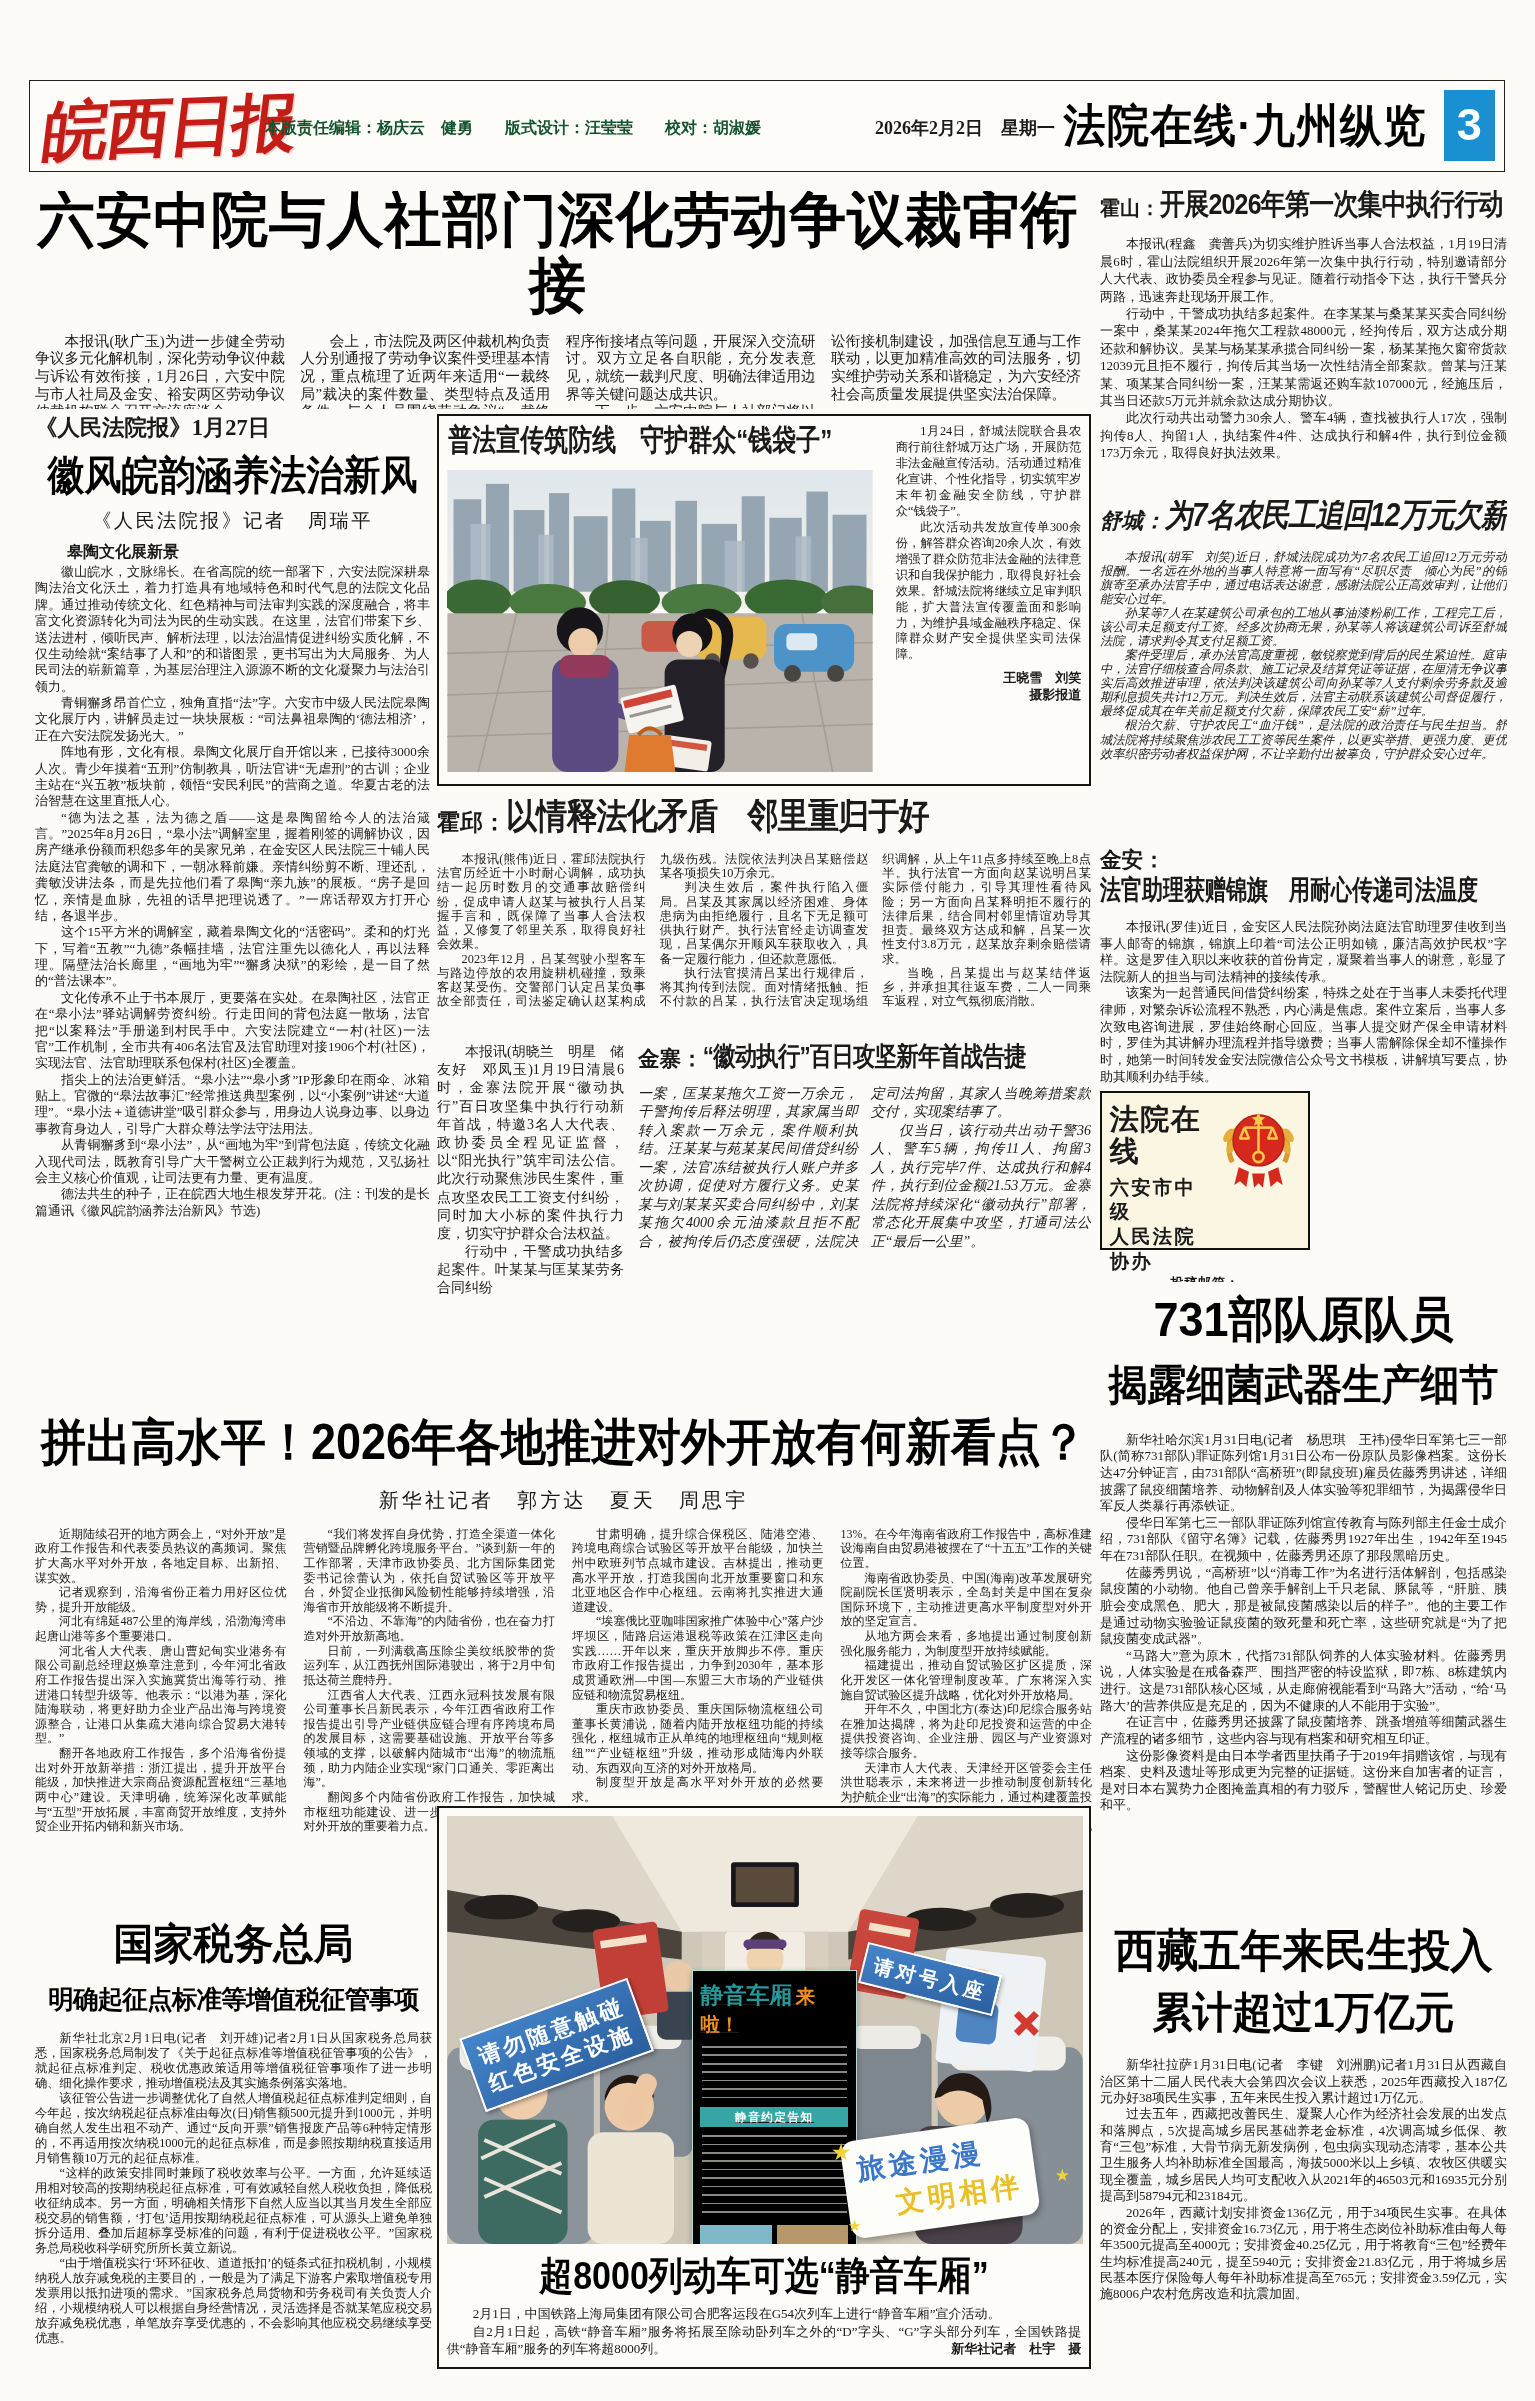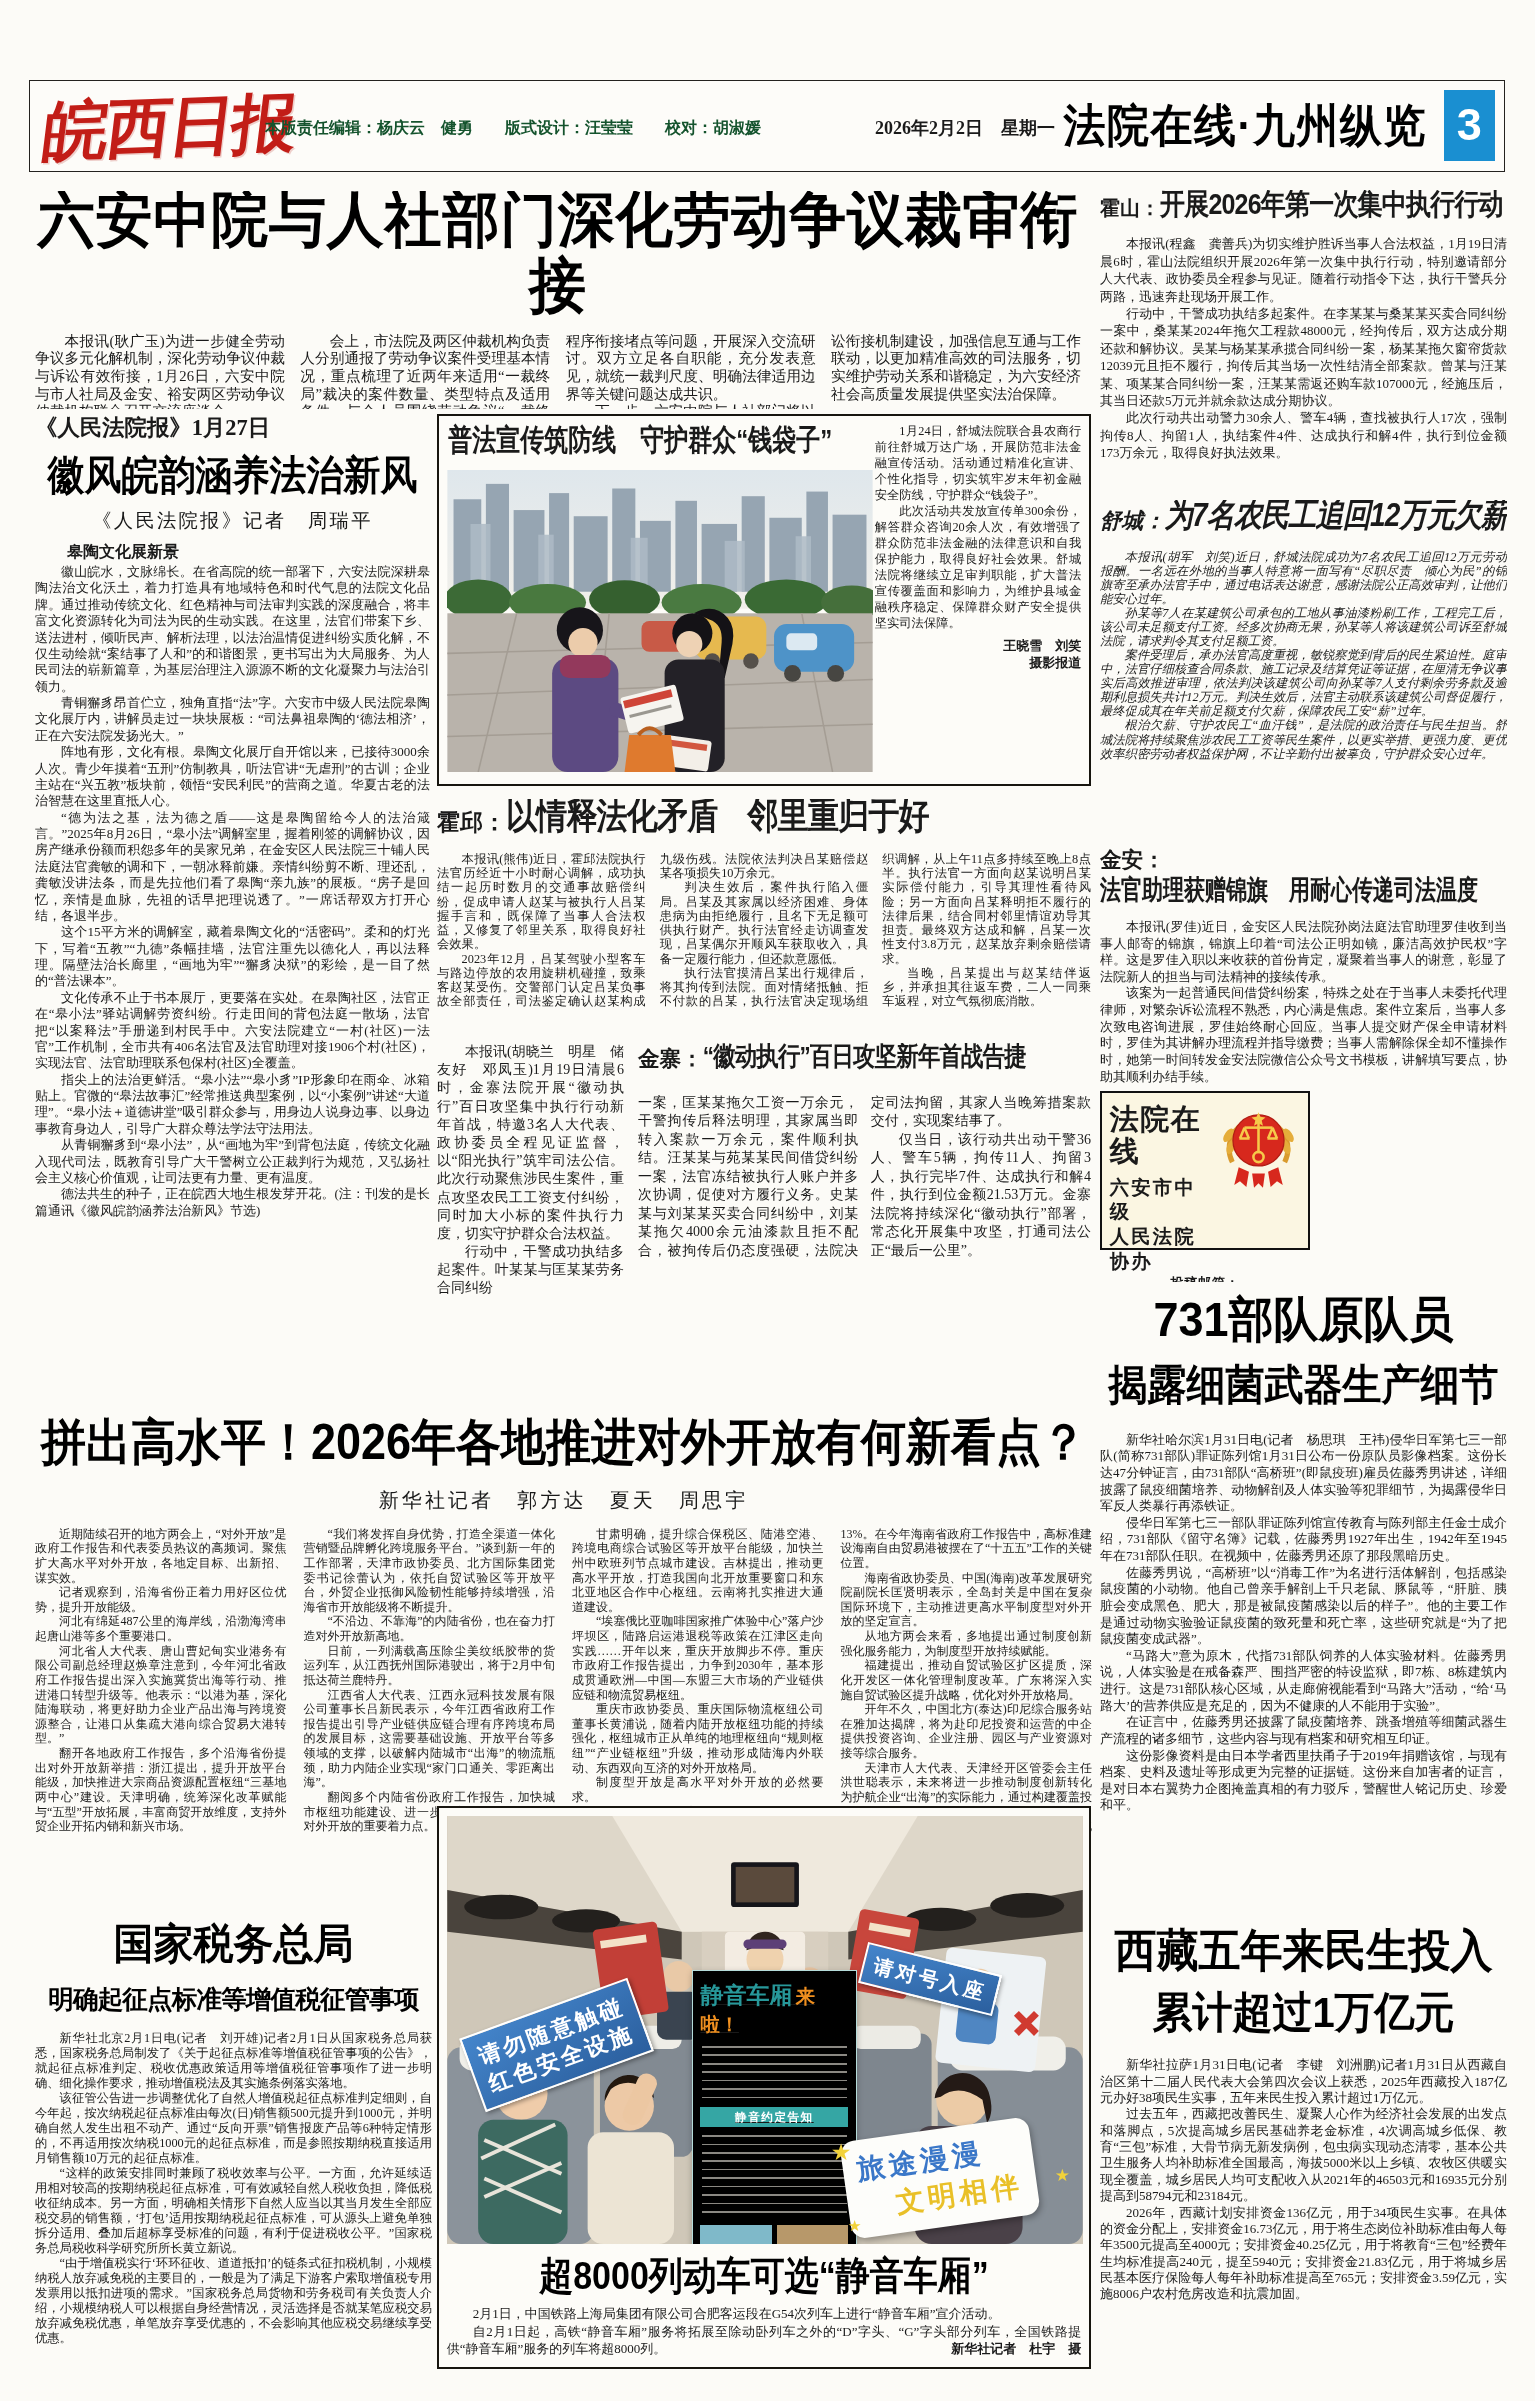--- a/index.html
+++ b/index.html
@@ -42,33 +42,33 @@
 
   
   .cd-kick{font-weight:700;font-size:22.4px;}
   .cd-head{font-size:37px;margin:7.7px 0 4.6px 0;transform:scaleY(1.1);}
   .cd-by{text-align:center;font-size:19.3px;letter-spacing:2.3px;margin:6.2px 0 7.7px 0;}
   .cd-sub{font-weight:700;font-size:16px;text-indent:2em;margin-bottom:1.5px;font-family:"Liberation Sans",sans-serif;}
   .cd-body{font-size:13px;line-height:1.26;}
 
   
   .boxed{border:2.3px solid #17150f;background:#fdfcf8;padding:7.7px;box-sizing:border-box;}
-  .pufa-inner{display:flex;gap:2px;height:100%;}
+  .pufa-inner{display:flex;gap:23px;height:100%;}
   .pufa-left{width:426px;flex:none;}
   .pufa-h{font-size:24px;font-weight:900;font-family:"Liberation Sans",sans-serif;white-space:nowrap;
           transform:scaleY(1.25);transform-origin:left bottom;margin:4.6px 0 9.3px 1.5px;}
   .pufa-right{flex:1;font-size:12.3px;line-height:1.3;display:flex;flex-direction:column;}
   .credit{text-align:right;font-weight:700;margin-top:6.2px;font-size:13px;}
 
   
   .hq-cols{margin-top:10.8px;column-count:3;column-gap:14px;height:188px;font-size:12.3px;line-height:1.16;}
   .jz{display:flex;gap:14px;height:100%;}
   .jz-left{width:187px;flex:none;font-size:14px;line-height:1.3;}
   .jz-right{flex:1;}
-  .jz-cols{margin-top:20px;column-count:2;column-gap:12.3px;height:231px;font-size:14px;line-height:1.32;}
+  .jz-cols{margin-top:11px;column-count:2;column-gap:12.3px;height:231px;font-size:14px;line-height:1.32;font-style:italic;}
   .noindent-first p:first-child{text-indent:0;}
 
   
   .jn-row{display:flex;gap:9.3px;margin-top:6.2px;}
   .jn-narrow{width:184px;flex:none;font-size:10.8px;line-height:1.25;}
   .cbox{width:210px;height:159px;flex:none;border:2.3px solid #111;background:#fbf6e2;
         box-sizing:border-box;padding:6.2px 7.7px;display:flex;flex-direction:column;}
   .cbox-top{display:flex;gap:4.6px;flex:1;}
   .cbox-title{font:900 29px/1.1 "Liberation Sans",sans-serif;letter-spacing:1.5px;margin-top:4.6px;}
   .cbox-org{font:700 19.3px/1.25 "Liberation Sans",sans-serif;letter-spacing:2.3px;margin-top:7.7px;}

